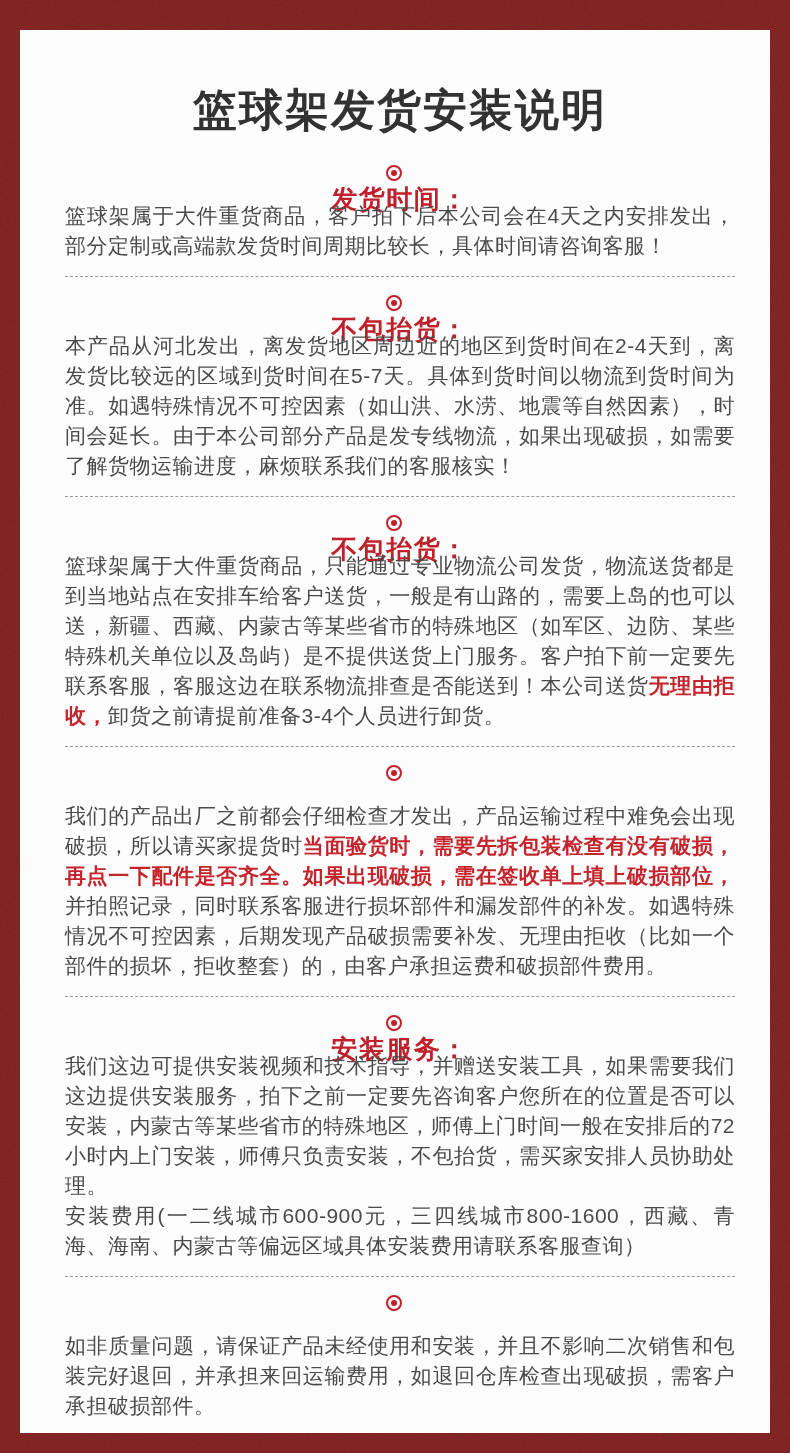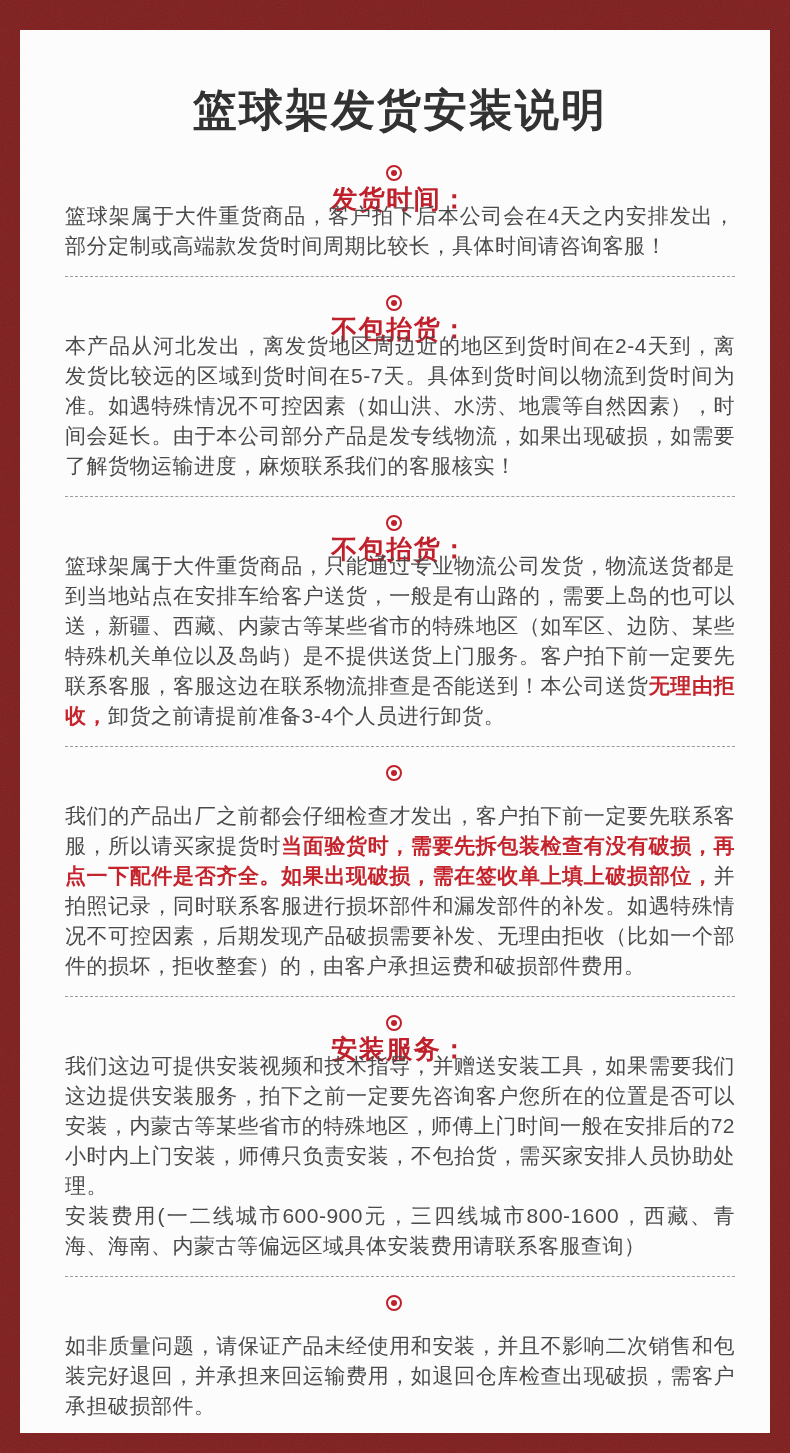--- a/index.html
+++ b/index.html
@@ -103,21 +103,21 @@
           <div class="sec-heading">
             <span class="bullet"></span>
             <span>不包抬货：</span>
           </div>
           <p><span class="">篮球架属于大件重货商品，只能通过专业物流公司发货，物流送货都是到当地站点在安排车给客户送货，一般是有山路的，需要上岛的也可以送，新疆、西藏、内蒙古等某些省市的特殊地区（如军区、边防、某些特殊机关单位以及岛屿）是不提供送货上门服务。客户拍下前一定要先联系客服，客服这边在联系物流排查是否能送到！本公司送货</span><span class="em">无理由拒收，</span><span class="">卸货之前请提前准备3-4个人员进行卸货。</span></p>
         </section>
         <section class="section with-divider">
           <div class="sec-heading">
             <span class="bullet"></span>
           </div>
-          <p><span class="">我们的产品出厂之前都会仔细检查才发出，客户拍下前一定要先联系客服，所以请买家提货时</span><span class="em">当面验货时，需要先拆包装检查有没有破损，再点一下配件是否齐全。如果出现破损，需在签收单上填上破损部位，</span><span class="">并拍照记录，同时联系客服进行损坏部件和漏发部件的补发。如遇特殊情况不可控因素，后期发现产品破损需要补发、无理由拒收（比如一个部件的损坏，拒收整套）的，由客户承担运费和破损部件费用。</span></p>
+          <p><span class="">我们的产品出厂之前都会仔细检查才发出，产品运输过程中难免会出现破损，所以请买家提货时</span><span class="em">当面验货时，需要先拆包装检查有没有破损，再点一下配件是否齐全。如果出现破损，需在签收单上填上破损部位，</span><span class="">并拍照记录，同时联系客服进行损坏部件和漏发部件的补发。如遇特殊情况不可控因素，后期发现产品破损需要补发、无理由拒收（比如一个部件的损坏，拒收整套）的，由客户承担运费和破损部件费用。</span></p>
         </section>
         <section class="section with-divider">
           <div class="sec-heading">
             <span class="bullet"></span>
             <span>安装服务：</span>
           </div>
           <p><span class="">我们这边可提供安装视频和技术指导，并赠送安装工具，如果需要我们这边提供安装服务，拍下之前一定要先咨询客户您所在的位置是否可以安装，内蒙古等某些省市的特殊地区，师傅上门时间一般在安排后的72小时内上门安装，师傅只负责安装，不包抬货，需买家安排人员协助处理。</span></p>
           <p><span class="">安装费用(一二线城市600-900元，三四线城市800-1600，西藏、青海、海南、内蒙古等偏远区域具体安装费用请联系客服查询）</span></p>
         </section>
         <section class="section">

